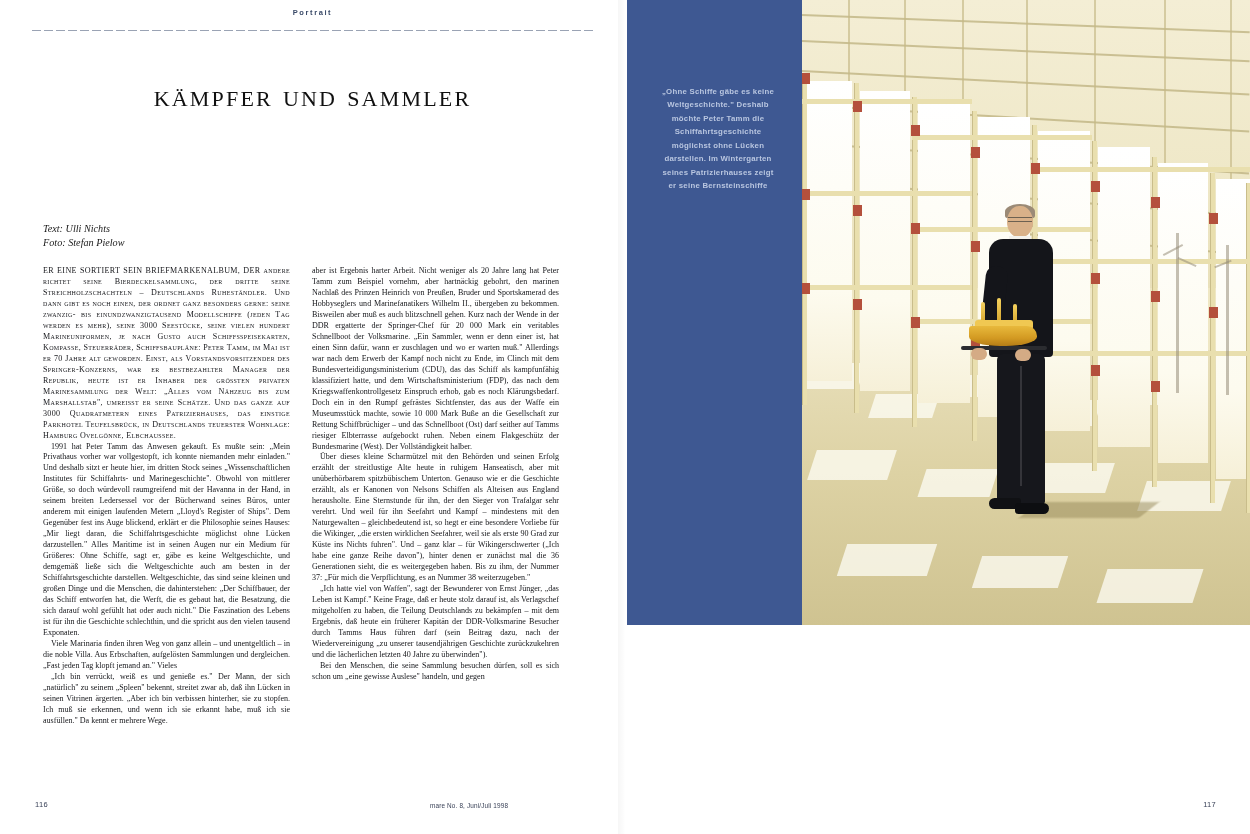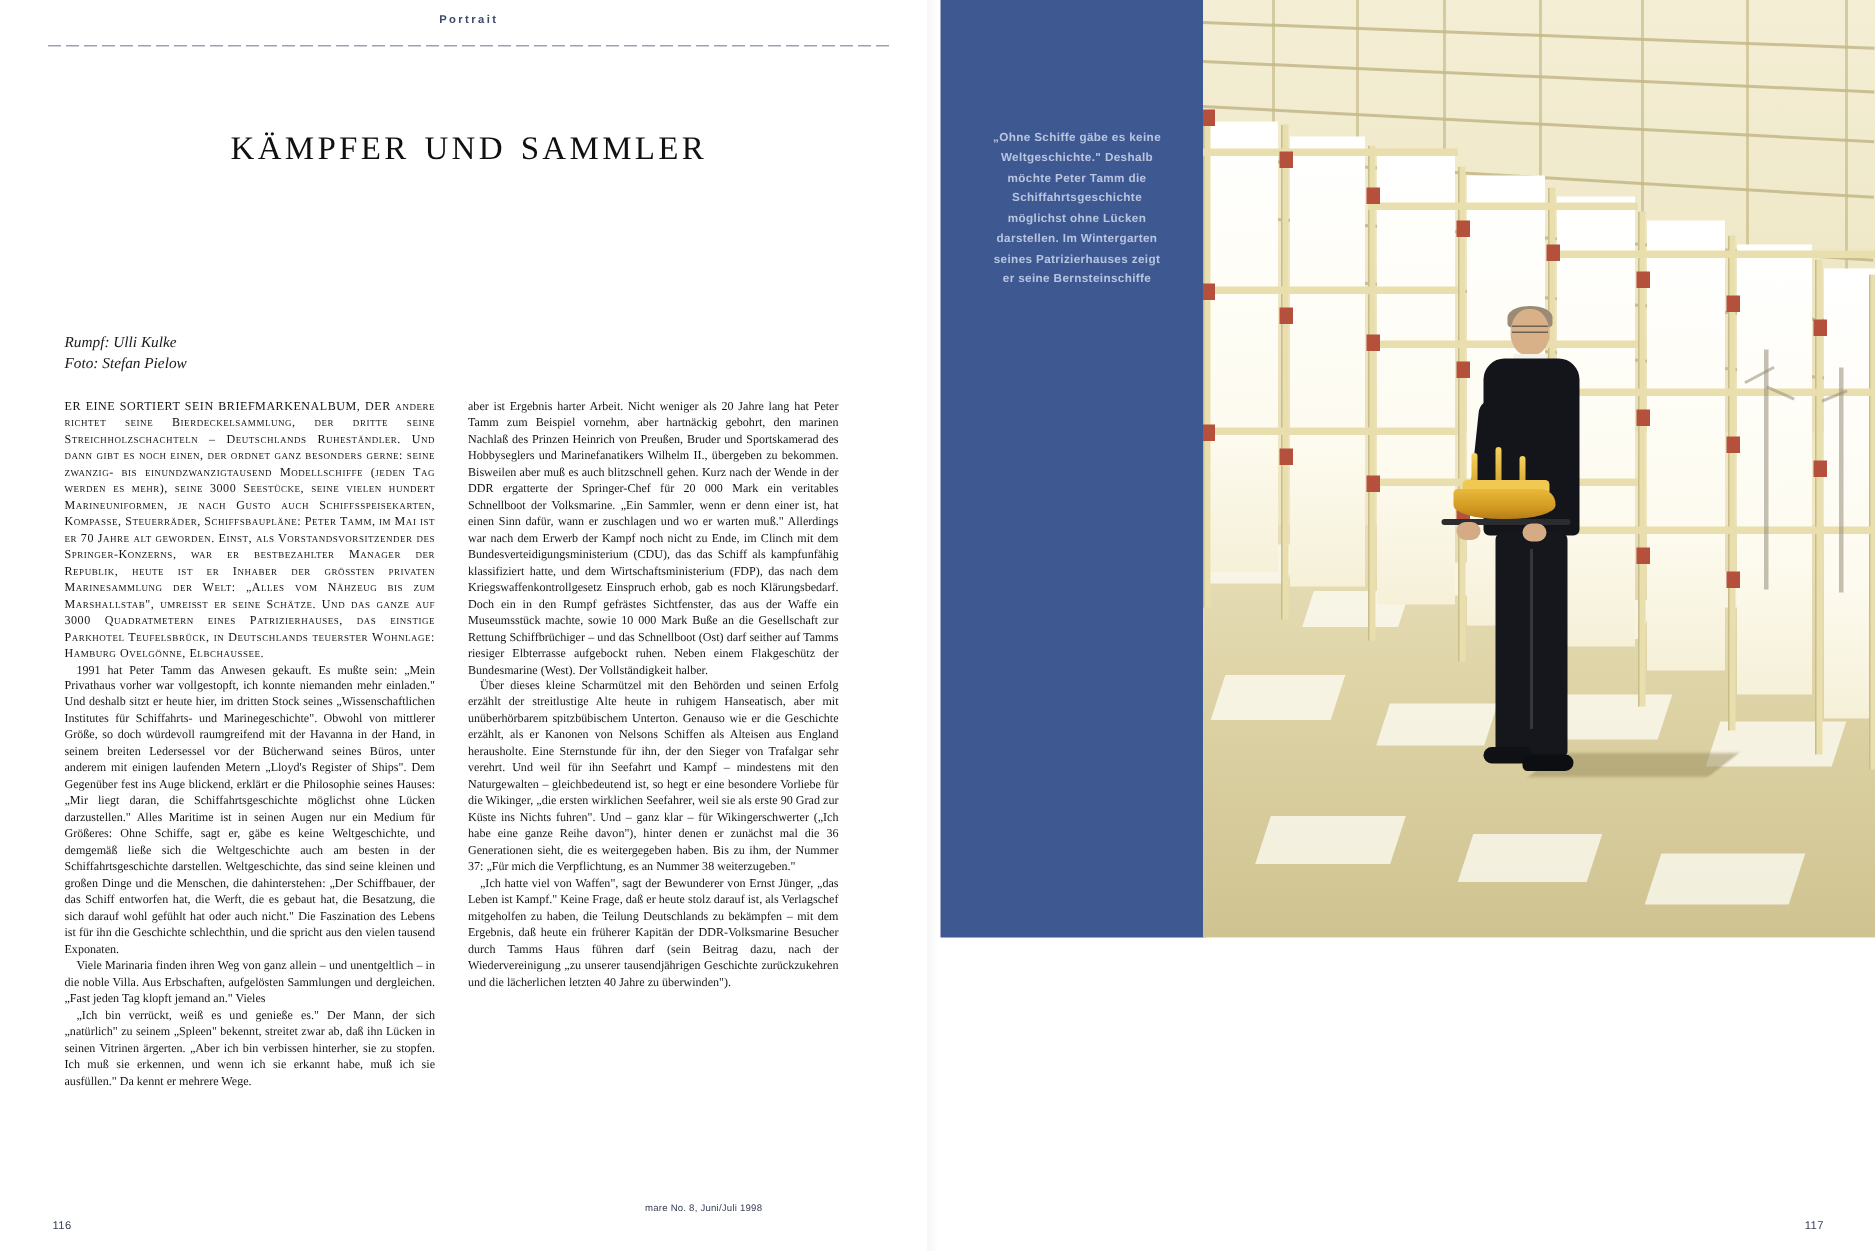--- a/index.html
+++ b/index.html
@@ -101,21 +101,20 @@
     font-variant: small-caps;
     letter-spacing: 0.35px;
   }
 
   .folio {
     position: absolute;
     font-family: "Liberation Sans", "DejaVu Sans", sans-serif;
     font-size: 7.5px;
     color: #3a4258;
     letter-spacing: 0.3px;
-    margin-top: 12px;
   }
   #folio-left  { left: 35px;  top: 800px; }
   #folio-right { right: 34px; top: 800px; }
 
   .issue-line {
     position: absolute;
     font-family: "Liberation Sans", "DejaVu Sans", sans-serif;
     font-size: 6.4px;
     color: #3a4258;
     letter-spacing: 0.15px;
@@ -343,35 +342,36 @@
 
   <div id="left-page">
 
     <div class="running-head">Portrait</div>
     <div class="rule-top"></div>
 
     <h1 class="headline">Kämpfer und Sammler</h1>
 
 
     <div class="credits">
-      <div>Rumpf: Ulli Kulke</div>
+      <div>Text: Ulli Nichts</div>
       <div>Foto: Stefan Pielow</div>
     </div>
 
     <div class="col" id="lp-col1">
       <p class="first smallcaps-open">ER EINE SORTIERT SEIN BRIEFMARKENALBUM, DER andere richtet seine Bierdeckelsammlung, der dritte seine Streichholzschachteln – Deutschlands Ruheständler. Und dann gibt es noch einen, der ordnet ganz besonders gerne: seine zwanzig- bis einundzwanzigtausend Modellschiffe (jeden Tag werden es mehr), seine 3000 Seestücke, seine vielen hundert Marineuniformen, je nach Gusto auch Schiffsspeisekarten, Kompasse, Steuerräder, Schiffsbaupläne: Peter Tamm, im Mai ist er 70 Jahre alt geworden. Einst, als Vorstandsvorsitzender des Springer-Konzerns, war er bestbezahlter Manager der Republik, heute ist er Inhaber der größten privaten Marinesammlung der Welt: „Alles vom Nähzeug bis zum Marshallstab", umreißt er seine Schätze. Und das ganze auf 3000 Quadratmetern eines Patrizierhauses, das einstige Parkhotel Teufelsbrück, in Deutschlands teuerster Wohnlage: Hamburg Ovelgönne, Elbchaussee.</p>
       <p>1991 hat Peter Tamm das Anwesen gekauft. Es mußte sein: „Mein Privathaus vorher war vollgestopft, ich konnte niemanden mehr einladen." Und deshalb sitzt er heute hier, im dritten Stock seines „Wissenschaftlichen Institutes für Schiffahrts- und Marinegeschichte". Obwohl von mittlerer Größe, so doch würdevoll raumgreifend mit der Havanna in der Hand, in seinem breiten Ledersessel vor der Bücherwand seines Büros, unter anderem mit einigen laufenden Metern „Lloyd's Register of Ships". Dem Gegenüber fest ins Auge blickend, erklärt er die Philosophie seines Hauses: „Mir liegt daran, die Schiffahrtsgeschichte möglichst ohne Lücken darzustellen." Alles Maritime ist in seinen Augen nur ein Medium für Größeres: Ohne Schiffe, sagt er, gäbe es keine Weltgeschichte, und demgemäß ließe sich die Weltgeschichte auch am besten in der Schiffahrtsgeschichte darstellen. Weltgeschichte, das sind seine kleinen und großen Dinge und die Menschen, die dahinterstehen: „Der Schiffbauer, der das Schiff entworfen hat, die Werft, die es gebaut hat, die Besatzung, die sich darauf wohl gefühlt hat oder auch nicht." Die Faszination des Lebens ist für ihn die Geschichte schlechthin, und die spricht aus den vielen tausend Exponaten.</p>
       <p>Viele Marinaria finden ihren Weg von ganz allein – und unentgeltlich – in die noble Villa. Aus Erbschaften, aufgelösten Sammlungen und dergleichen. „Fast jeden Tag klopft jemand an." Vieles</p>
       <p>„Ich bin verrückt, weiß es und genieße es." Der Mann, der sich „natürlich" zu seinem „Spleen" bekennt, streitet zwar ab, daß ihn Lücken in seinen Vitrinen ärgerten. „Aber ich bin verbissen hinterher, sie zu stopfen. Ich muß sie erkennen, und wenn ich sie erkannt habe, muß ich sie ausfüllen." Da kennt er mehrere Wege.</p>
     </div>
 
     <div class="col" id="lp-col2">
       <p class="first">aber ist Ergebnis harter Arbeit. Nicht weniger als 20 Jahre lang hat Peter Tamm zum Beispiel vornehm, aber hartnäckig gebohrt, den marinen Nachlaß des Prinzen Heinrich von Preußen, Bruder und Sportskamerad des Hobbyseglers und Marinefanatikers Wilhelm II., übergeben zu bekommen. Bisweilen aber muß es auch blitzschnell gehen. Kurz nach der Wende in der DDR ergatterte der Springer-Chef für 20 000 Mark ein veritables Schnellboot der Volksmarine. „Ein Sammler, wenn er denn einer ist, hat einen Sinn dafür, wann er zuschlagen und wo er warten muß." Allerdings war nach dem Erwerb der Kampf noch nicht zu Ende, im Clinch mit dem Bundesverteidigungsministerium (CDU), das das Schiff als kampfunfähig klassifiziert hatte, und dem Wirtschaftsministerium (FDP), das nach dem Kriegswaffenkontrollgesetz Einspruch erhob, gab es noch Klärungsbedarf. Doch ein in den Rumpf gefrästes Sichtfenster, das aus der Waffe ein Museumsstück machte, sowie 10 000 Mark Buße an die Gesellschaft zur Rettung Schiffbrüchiger – und das Schnellboot (Ost) darf seither auf Tamms riesiger Elbterrasse aufgebockt ruhen. Neben einem Flakgeschütz der Bundesmarine (West). Der Vollständigkeit halber.</p>
       <p>Über dieses kleine Scharmützel mit den Behörden und seinen Erfolg erzählt der streitlustige Alte heute in ruhigem Hanseatisch, aber mit unüberhörbarem spitzbübischem Unterton. Genauso wie er die Geschichte erzählt, als er Kanonen von Nelsons Schiffen als Alteisen aus England herausholte. Eine Sternstunde für ihn, der den Sieger von Trafalgar sehr verehrt. Und weil für ihn Seefahrt und Kampf – mindestens mit den Naturgewalten – gleichbedeutend ist, so hegt er eine besondere Vorliebe für die Wikinger, „die ersten wirklichen Seefahrer, weil sie als erste 90 Grad zur Küste ins Nichts fuhren". Und – ganz klar – für Wikingerschwerter („Ich habe eine ganze Reihe davon"), hinter denen er zunächst mal die 36 Generationen sieht, die es weitergegeben haben. Bis zu ihm, der Nummer 37: „Für mich die Verpflichtung, es an Nummer 38 weiterzugeben."</p>
       <p>„Ich hatte viel von Waffen", sagt der Bewunderer von Ernst Jünger, „das Leben ist Kampf." Keine Frage, daß er heute stolz darauf ist, als Verlagschef mitgeholfen zu haben, die Teilung Deutschlands zu bekämpfen – mit dem Ergebnis, daß heute ein früherer Kapitän der DDR-Volksmarine Besucher durch Tamms Haus führen darf (sein Beitrag dazu, nach der Wiedervereinigung „zu unserer tausendjährigen Geschichte zurückzukehren und die lächerlichen letzten 40 Jahre zu überwinden").</p>
+      <p>Bei den Menschen, die seine Sammlung besuchen dürfen, soll es sich schon um „eine gewisse Auslese" handeln, und gegen</p>
     </div>
 
     <div class="folio" id="folio-left">116</div>
     <div class="issue-line" id="issue-left">mare No. 8, Juni/Juli 1998</div>
   </div>
 
   <div id="right-page">
 
     <div id="caption-panel">
       <div id="caption-text">„Ohne Schiffe gäbe es keine Weltgeschichte." Deshalb möchte Peter Tamm die Schiffahrtsgeschichte möglichst ohne Lücken darstellen. Im Wintergarten seines Patrizierhauses zeigt er seine Bernsteinschiffe</div>

